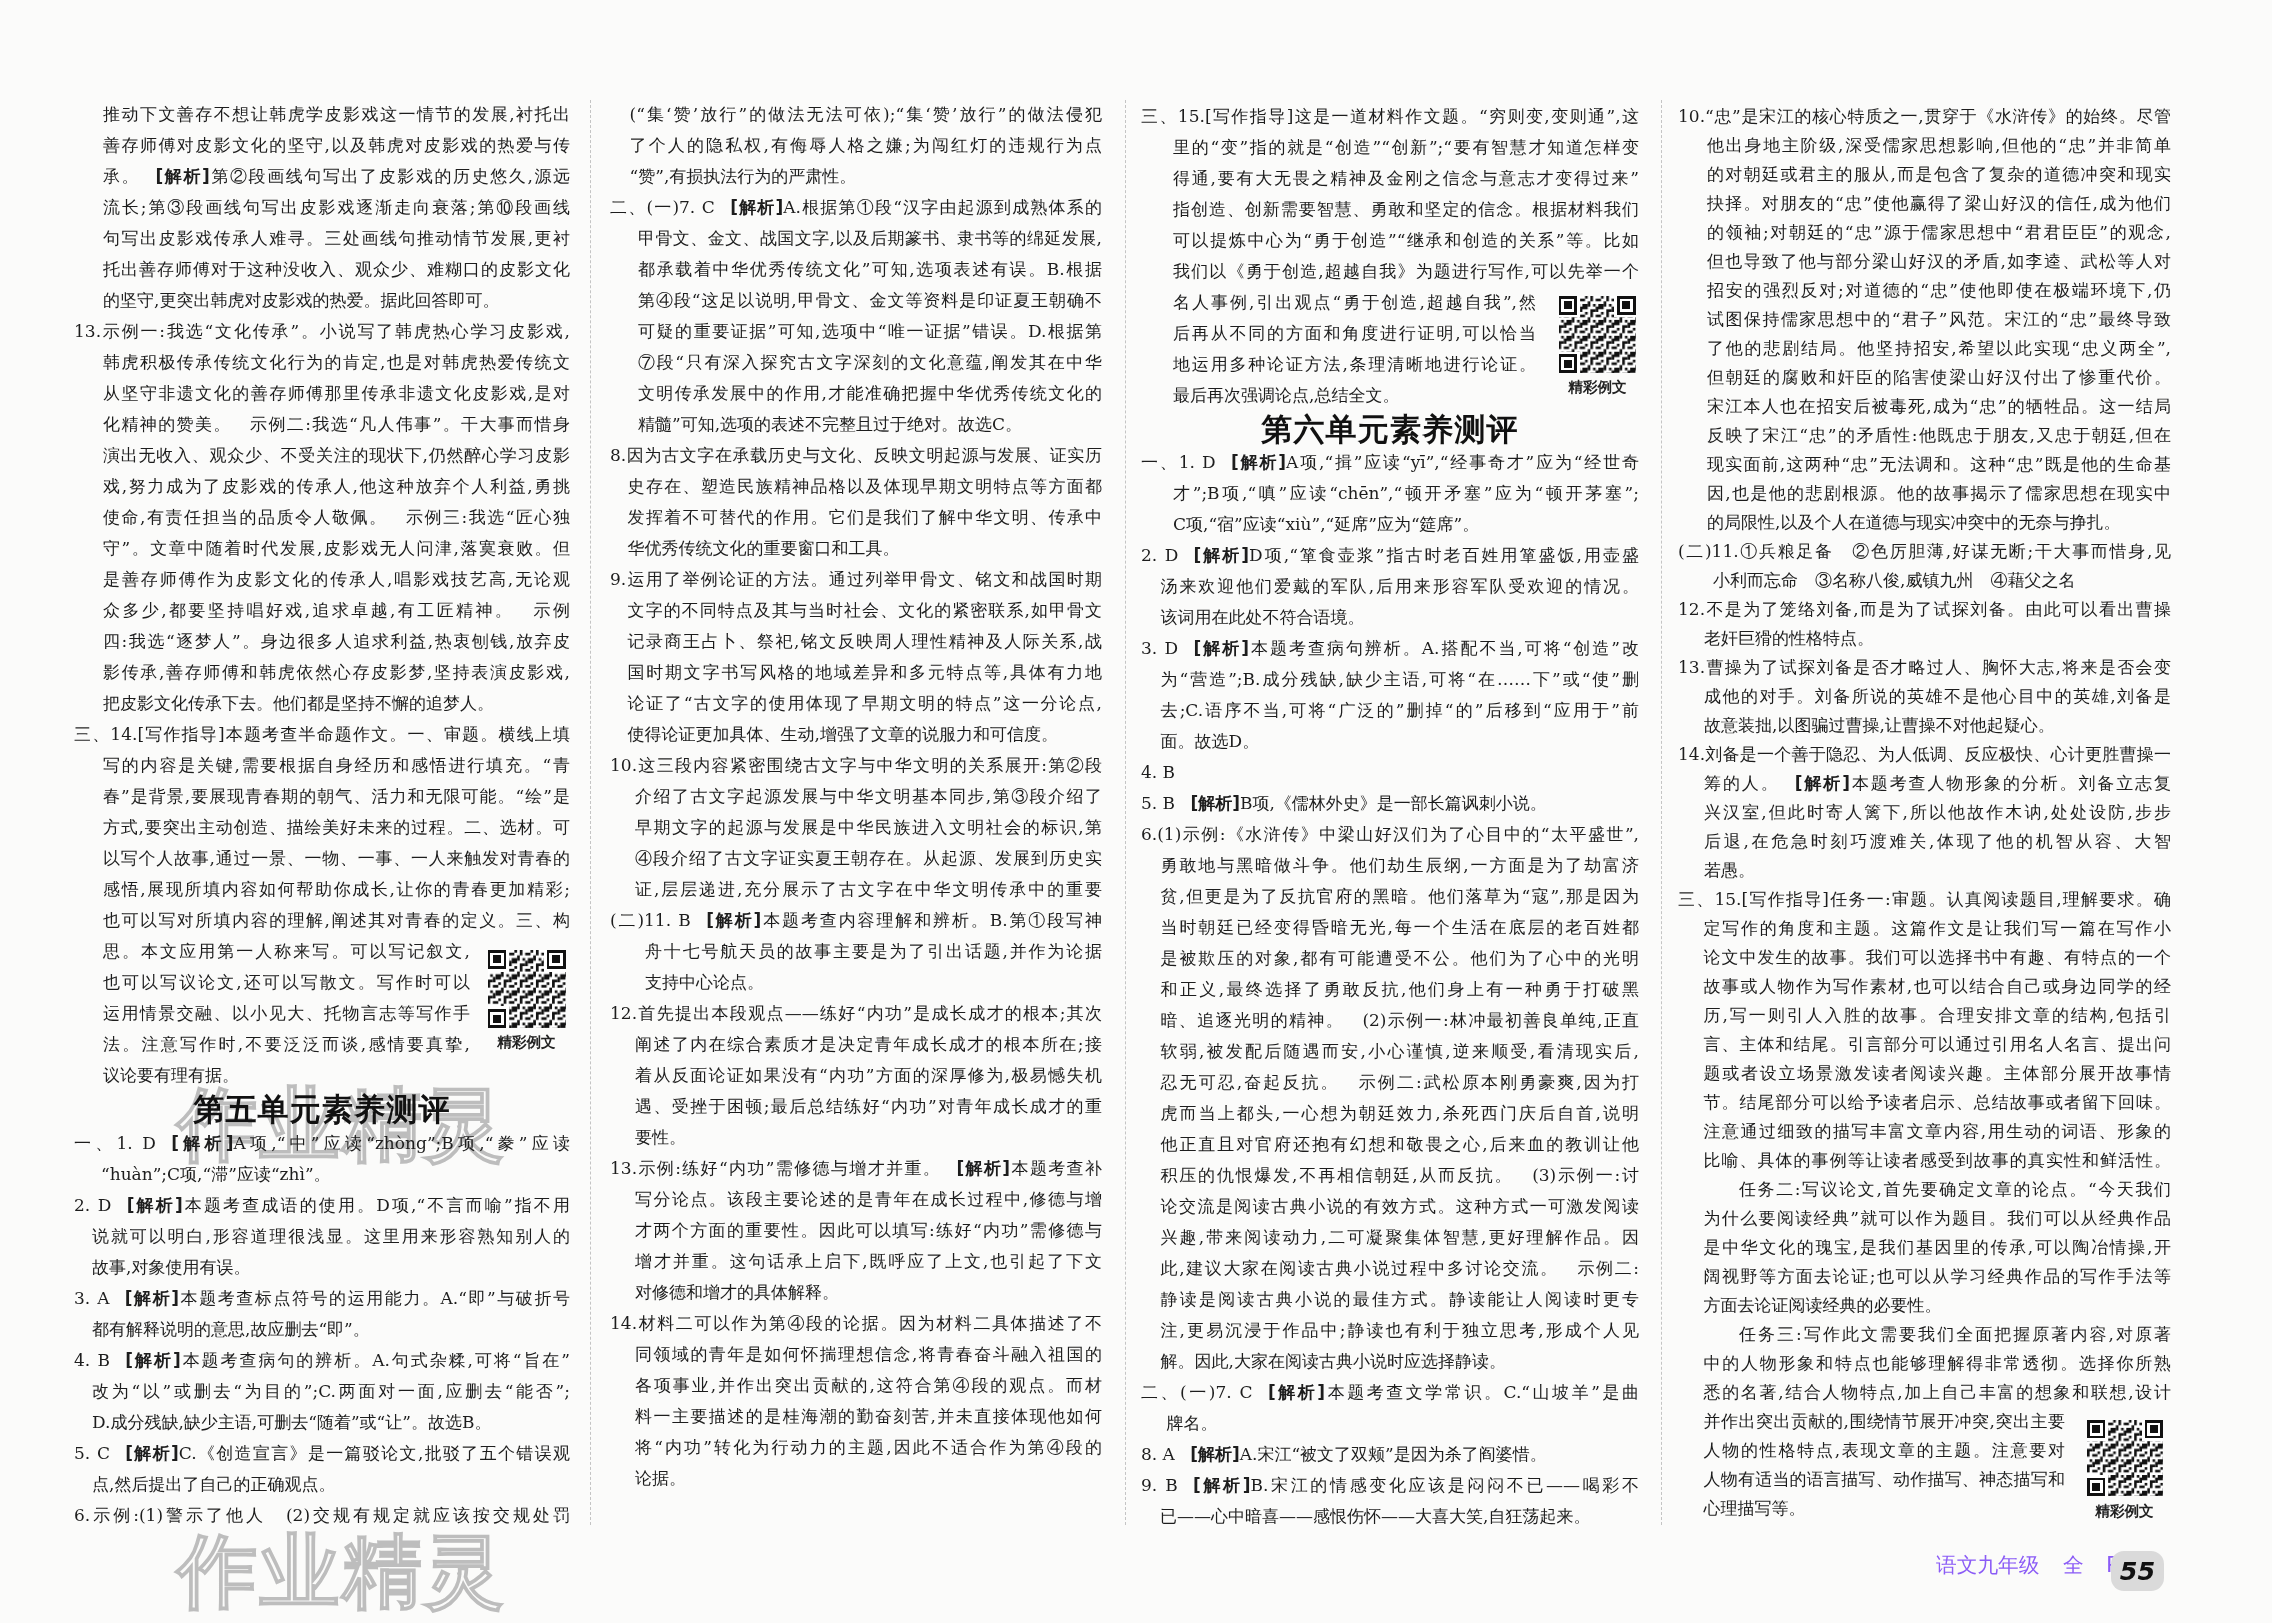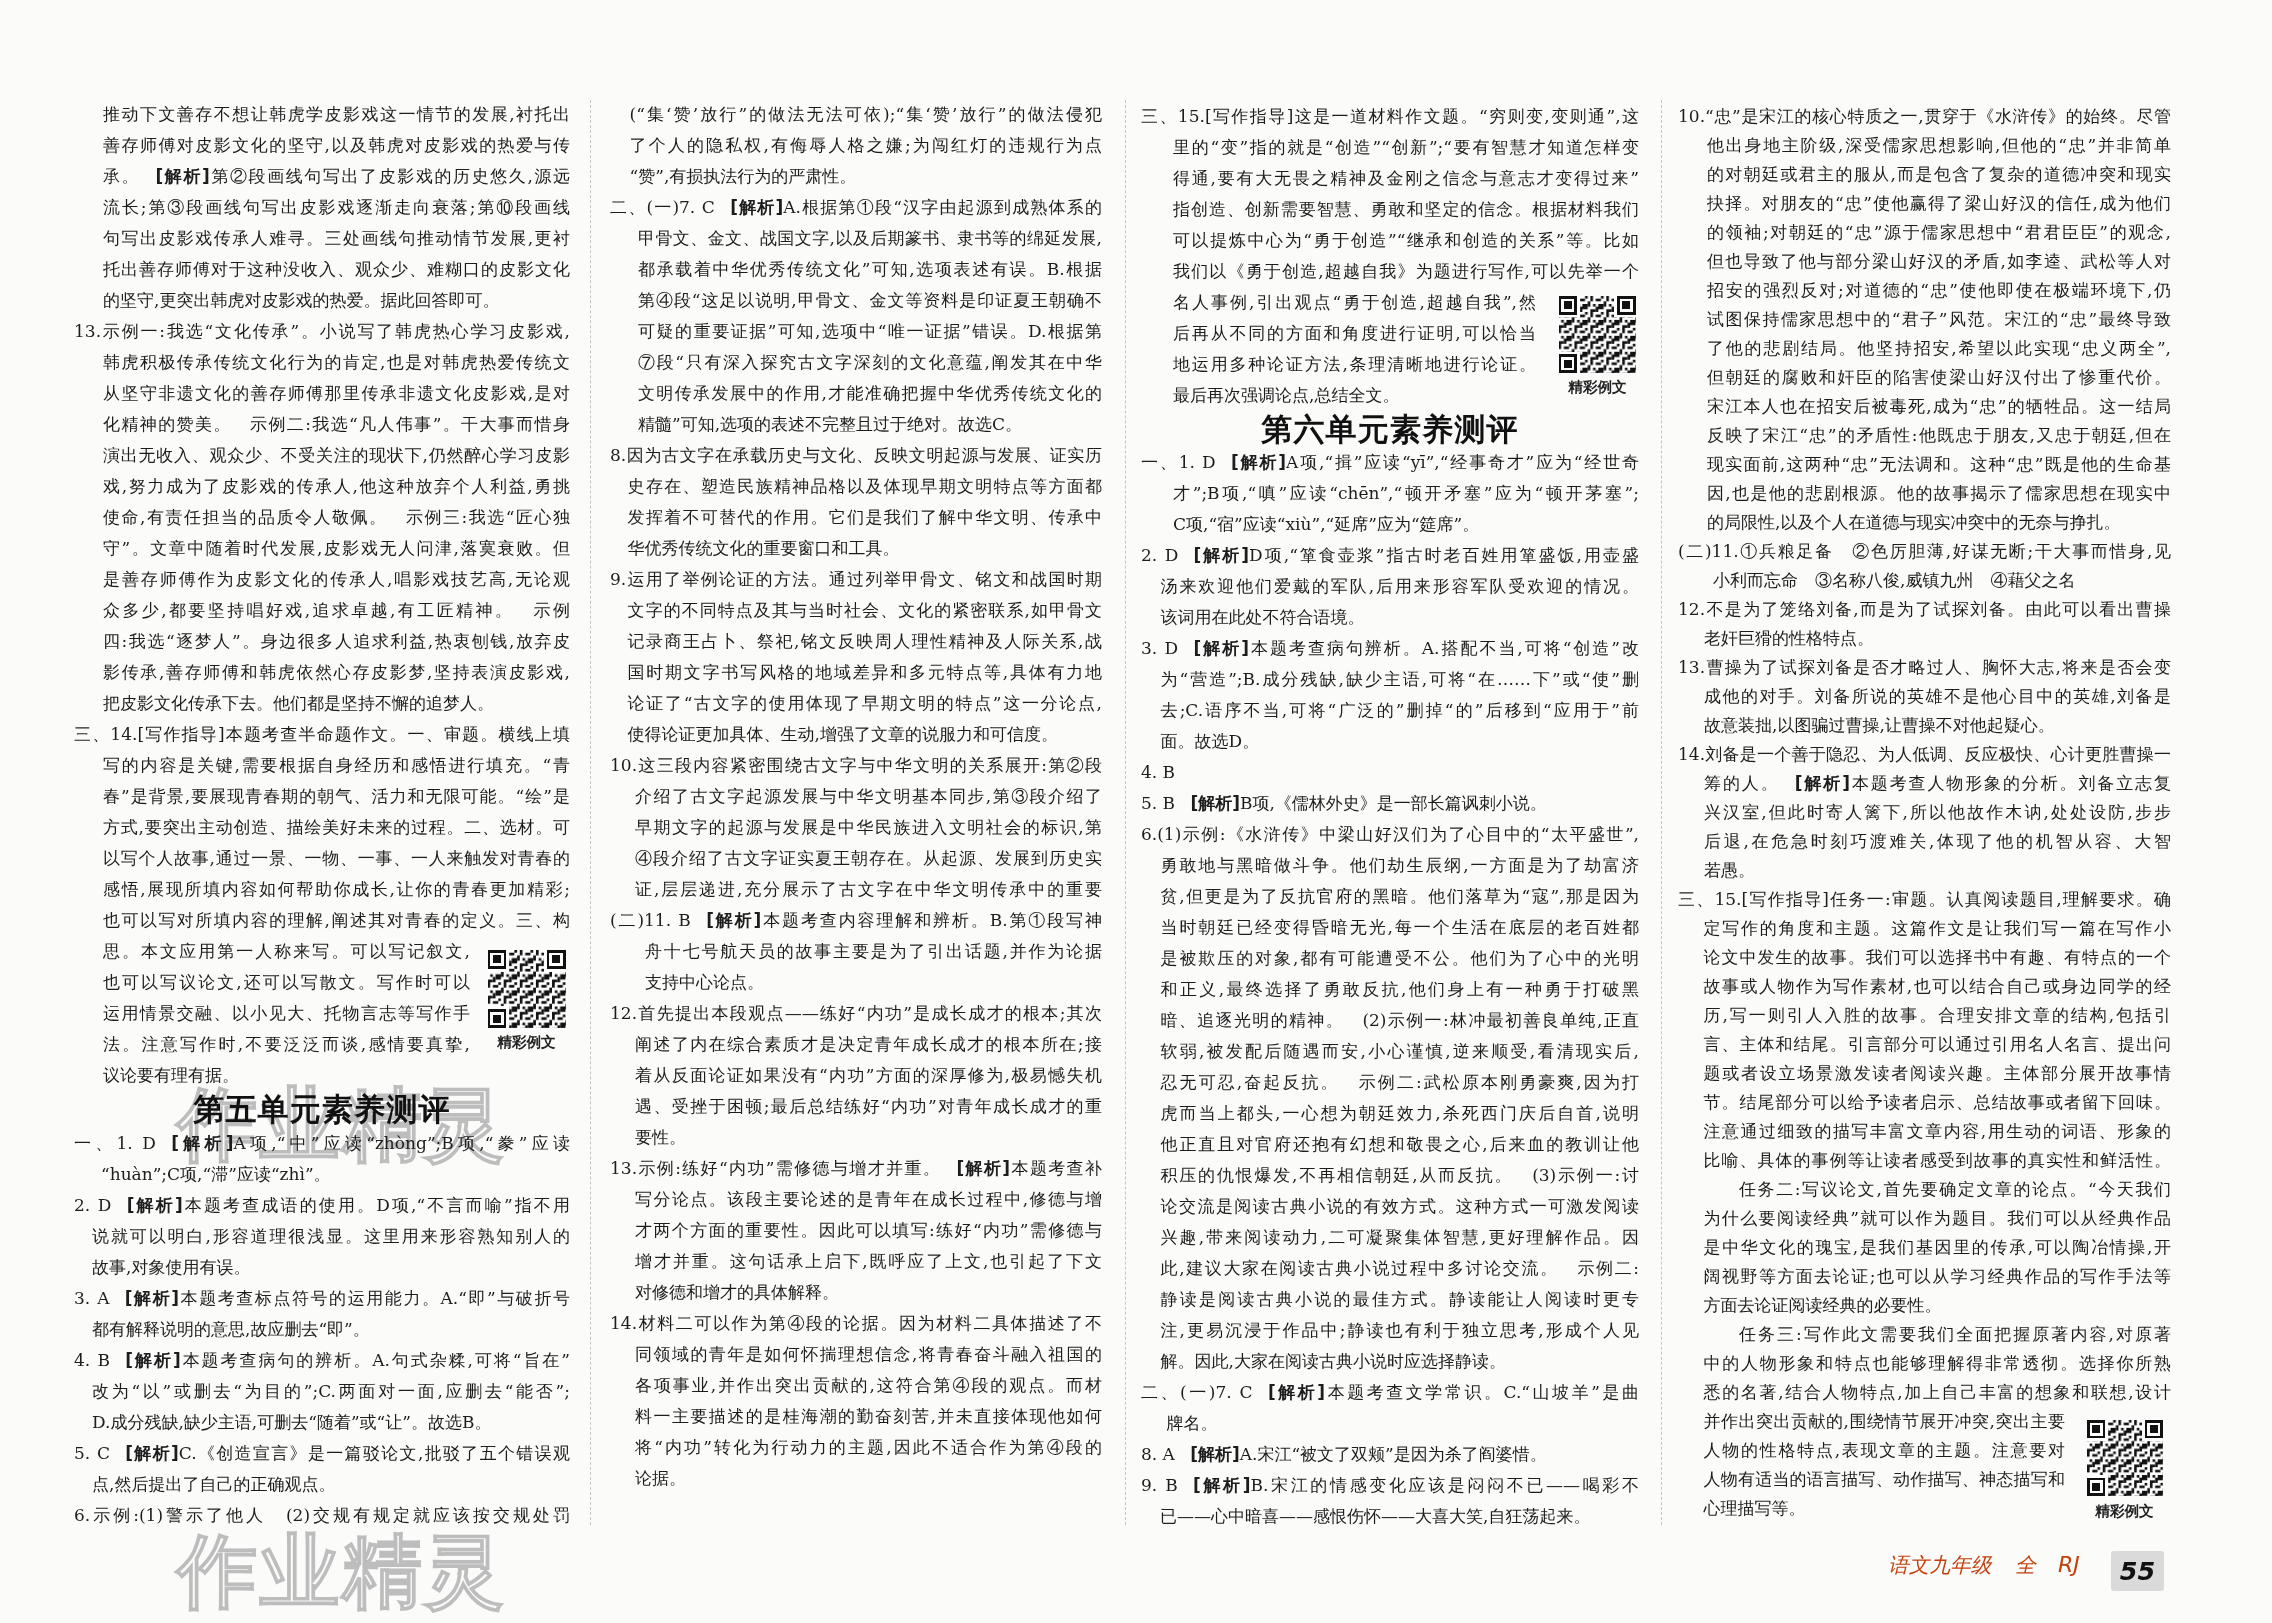--- a/index.html
+++ b/index.html
@@ -35,22 +35,22 @@
   .c1 .hd { height:37px; line-height:37px; }
   .c3 .hd { height:36px; line-height:36px; }
   .divider { position:absolute; top:100px; height:1425px; width:0; border-left:1.2px dashed #c4c4c4; z-index:1; }
   .qr { position:absolute; z-index:2; }
   .qr svg { display:block; width:100%; height:100%; }
   .qr-cap { position:absolute; z-index:2; width:91px; text-align:center;
     font-family:"DejaVu Sans","Liberation Sans",sans-serif; font-weight:bold; font-size:14.6px; line-height:19.5px; color:#222; }
   .wm { position:absolute; z-index:1; font-family:"DejaVu Sans","Liberation Sans",sans-serif; font-weight:bold;
     font-size:80px; line-height:91px; letter-spacing:2.4px; color:transparent;
     -webkit-text-stroke:1.2px #bdbdbd; white-space:nowrap; }
-  .ft { position:absolute; font-family:"DejaVu Sans","Liberation Sans",sans-serif; font-style:italic; color:#c2410c; }
-  .pg { position:absolute; left:2111px; top:1551px; width:53px; height:40px; background:#dadada; border-radius:3px;
+  .ft { position:absolute; font-family:"DejaVu Sans","Liberation Sans",sans-serif; color:#8b5cf6;margin-left:48px; }
+  .pg { position:absolute; left:2111px; top:1551px; width:53px; height:40px; background:#dadada; border-radius:13px;
     font-family:"DejaVu Sans","Liberation Sans",sans-serif; font-style:italic; font-weight:bold; font-size:25.5px;
     line-height:40px; text-align:center; color:#111; }
 </style>
 </head>
 <body>
 
 <svg width="0" height="0" style="position:absolute">
   <defs>
     <pattern id="qrp" width="6" height="6" patternUnits="userSpaceOnUse">
       <rect x="0" y="0" width="1" height="2" fill="#111"></rect>

